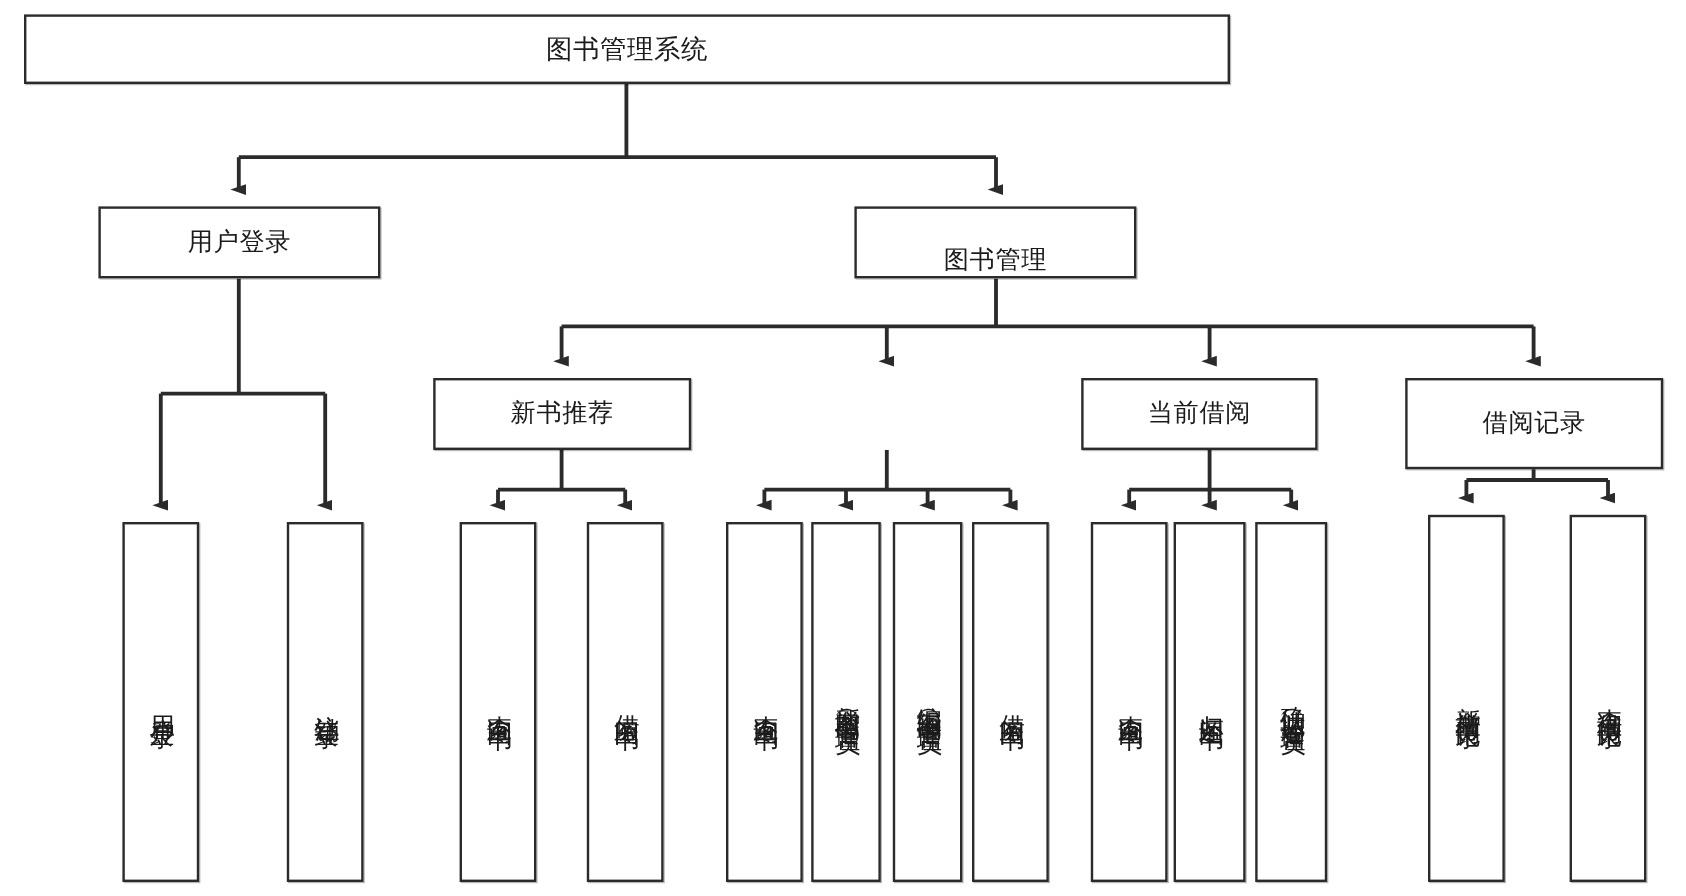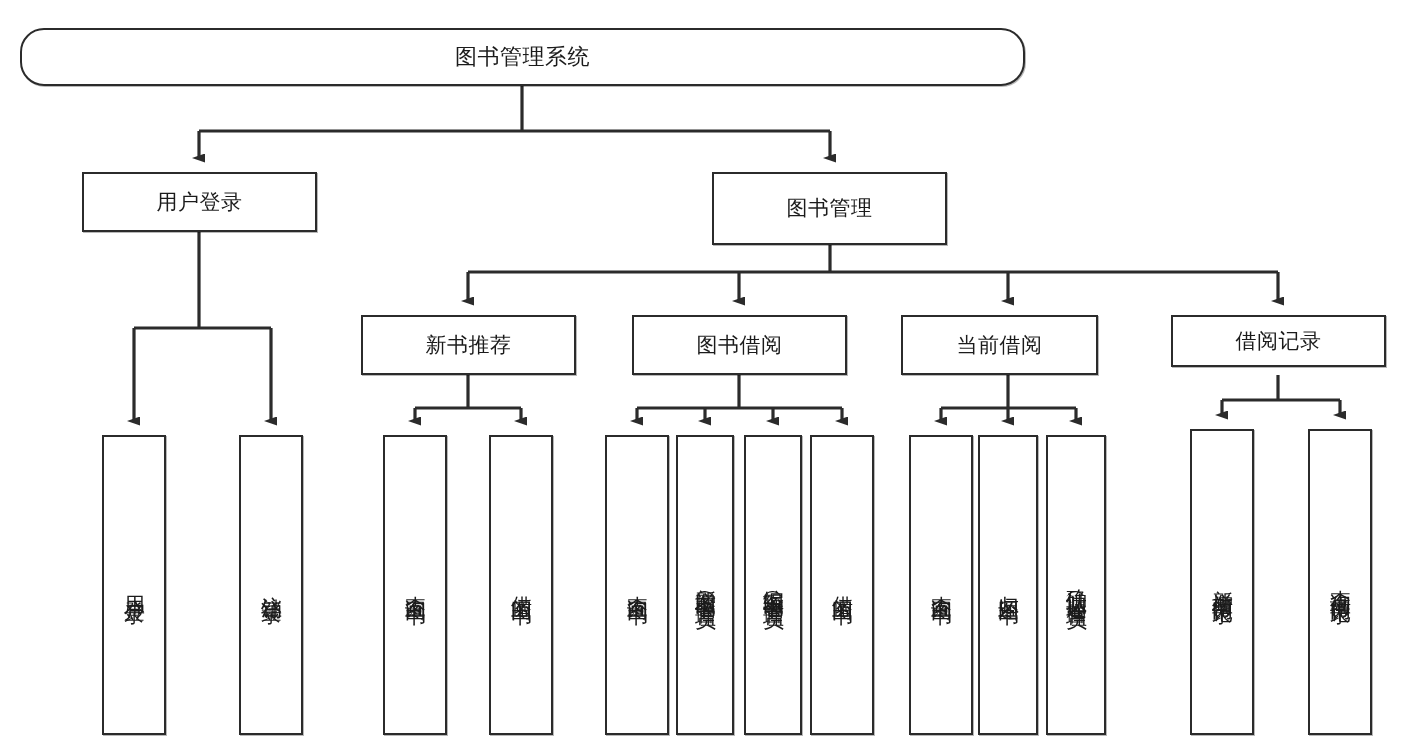--- a/index.html
+++ b/index.html
@@ -107,41 +107,38 @@
       <path d="M1008,408 L1008,421" marker-end="url(#arrow)"></path>
       <path d="M1076,408 L1076,421" marker-end="url(#arrow)"></path>
 
       <path d="M1278,375 L1278,400"></path>
       <path d="M1222,400 L1340,400"></path>
       <path d="M1222,400 L1222,415" marker-end="url(#arrow)"></path>
       <path d="M1340,400 L1340,415" marker-end="url(#arrow)"></path>
     </g>
   </svg>
 
-  <div class="node root" style="left:20px; top:28px; width:1005px; height:58px;border-radius:24px;">
+  <div class="node root" style="left:20px; top:12px; width:1005px; height:58px;">
     <span class="label">图书管理系统</span>
   </div>
 
   <div class="node" style="left:82px; top:172px; width:235px; height:60px;">
     <span class="label">用户登录</span>
   </div>
-  <div class="node" style="left:712px; top:172px; width:235px; height:73px;">
+  <div class="node" style="left:712px; top:172px; width:235px; height:60px;align-items:flex-end;">
     <span class="label">图书管理</span>
   </div>
 
   <div class="node" style="left:361px; top:315px; width:215px; height:60px;">
     <span class="label">新书推荐</span>
   </div>
-  <div class="node" style="left:632px; top:315px; width:215px; height:60px;">
-    <span class="label">图书借阅</span>
-  </div>
   <div class="node" style="left:901px; top:315px; width:197px; height:60px;">
     <span class="label">当前借阅</span>
   </div>
-  <div class="node" style="left:1171px; top:315px; width:215px; height:52px;">
+  <div class="node" style="left:1171px; top:315px; width:215px; height:76px;">
     <span class="label">借阅记录</span>
   </div>
 
   <div class="node vertical" style="left:102px; top:435px; width:64px; height:300px;">
     <span class="label">用户登录</span>
   </div>
   <div class="node vertical" style="left:239px; top:435px; width:64px; height:300px;">
     <span class="label">注销登录</span>
   </div>
 

